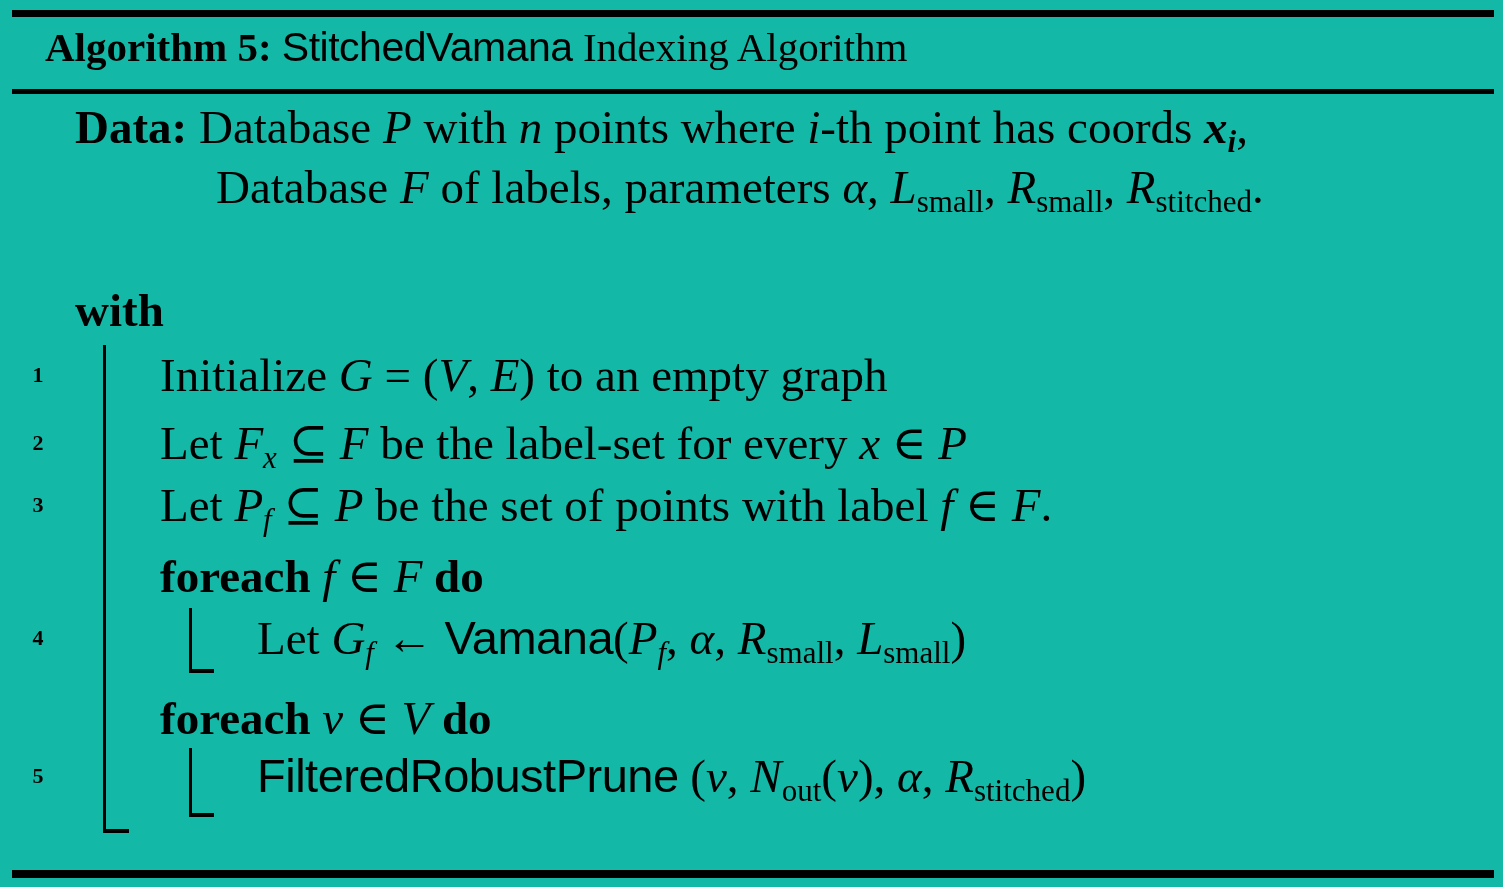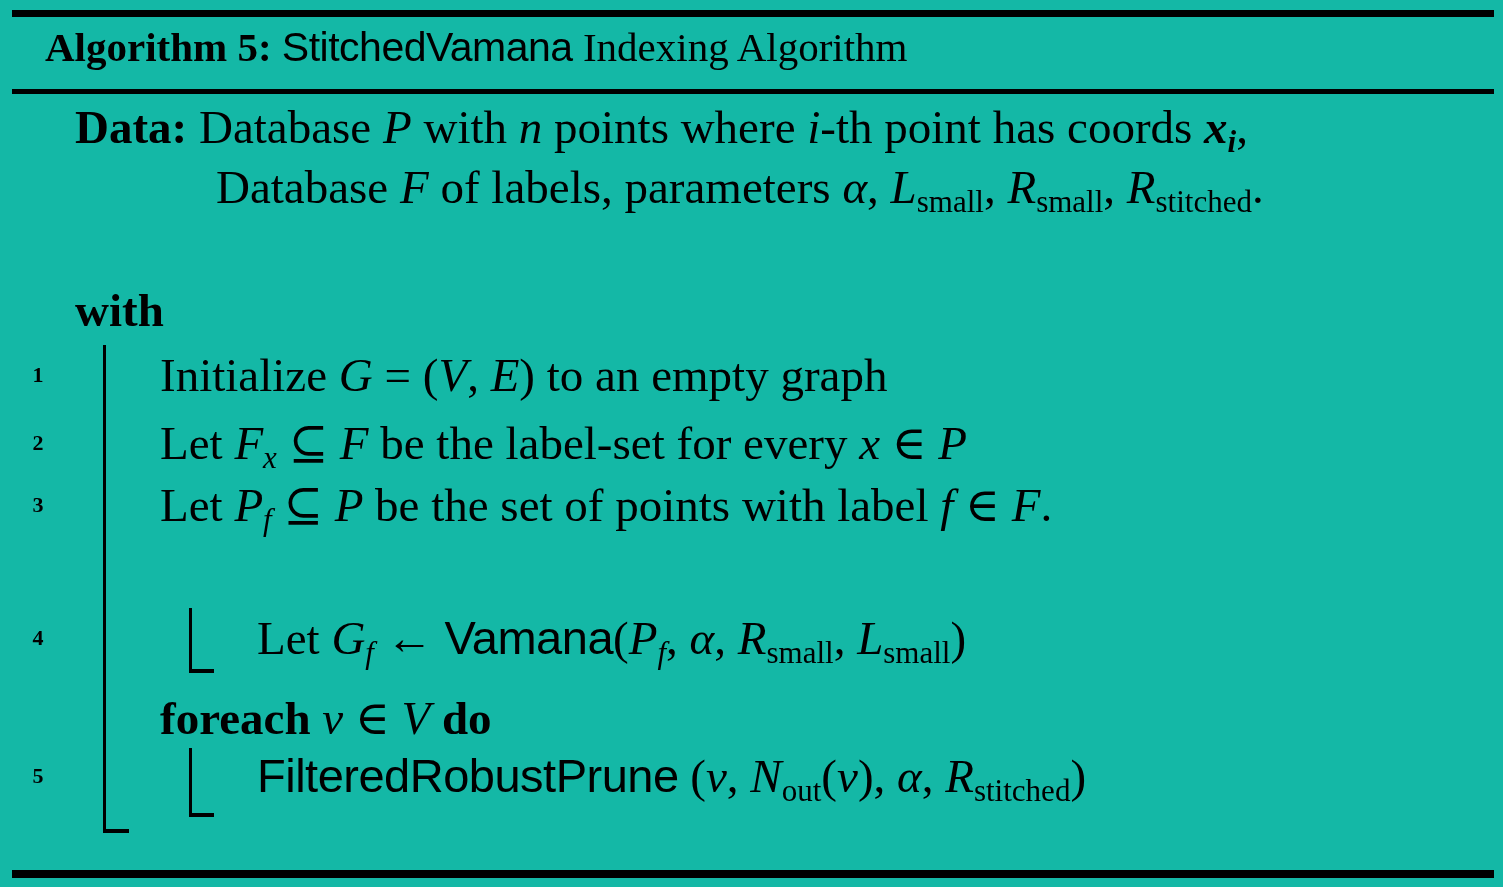--- a/index.html
+++ b/index.html
@@ -103,17 +103,18 @@
   <div class="bar bar-main"></div>
   <div class="bar bar-main-foot"></div>
   <div class="bar bar-loop1"></div>
   <div class="bar bar-loop1-foot"></div>
   <div class="bar bar-loop2"></div>
   <div class="bar bar-loop2-foot"></div>
 
   <div class="row indent-1" style="top:355px"><span class="tok rm">Initialize </span><span class="tok it">G</span><span class="tok rm"> = (</span><span class="tok it">V</span><span class="tok rm">, </span><span class="tok it">E</span><span class="tok rm">) to an empty graph</span></div>
   <div class="row indent-1" style="top:423px"><span class="tok rm">Let </span><span class="tok it">F</span><span class="tok subit">x</span><span class="tok rm"> ⊆ </span><span class="tok it">F</span><span class="tok rm"> be the label-set for every </span><span class="tok it">x</span><span class="tok rm"> ∈ </span><span class="tok it">P</span></div>
   <div class="row indent-1" style="top:485px"><span class="tok rm">Let </span><span class="tok it">P</span><span class="tok subit">f</span><span class="tok rm"> ⊆ </span><span class="tok it">P</span><span class="tok rm"> be the set of points with label </span><span class="tok it">f</span><span class="tok rm"> ∈ </span><span class="tok it">F</span><span class="tok rm">.</span></div>
+  <div class="row indent-1" style="top:556px"><span class="tok b">foreach </span><span class="tok it">f</span><span class="tok rm"> ∈ </span><span class="tok it">F</span><span class="tok b"> do</span></div>
   <div class="row indent-2" style="top:618px"><span class="tok rm">Let </span><span class="tok it">G</span><span class="tok subit">f</span><span class="tok rm"> ← </span><span class="tok sf">Vamana</span><span class="tok rm">(</span><span class="tok it">P</span><span class="tok subit">f</span><span class="tok rm">, </span><span class="tok it">α</span><span class="tok rm">, </span><span class="tok it">R</span><span class="tok sub">small</span><span class="tok rm">, </span><span class="tok it">L</span><span class="tok sub">small</span><span class="tok rm">)</span></div>
   <div class="row indent-1" style="top:698px"><span class="tok b">foreach </span><span class="tok it">v</span><span class="tok rm"> ∈ </span><span class="tok it">V</span><span class="tok b"> do</span></div>
   <div class="row indent-2" style="top:756px"><span class="tok sf">FilteredRobustPrune</span><span class="tok rm"> (</span><span class="tok it">v</span><span class="tok rm">, </span><span class="tok it">N</span><span class="tok sub">out</span><span class="tok rm">(</span><span class="tok it">v</span><span class="tok rm">), </span><span class="tok it">α</span><span class="tok rm">, </span><span class="tok it">R</span><span class="tok sub">stitched</span><span class="tok rm">)</span></div>
 
 </div>
 
 </body></html>

